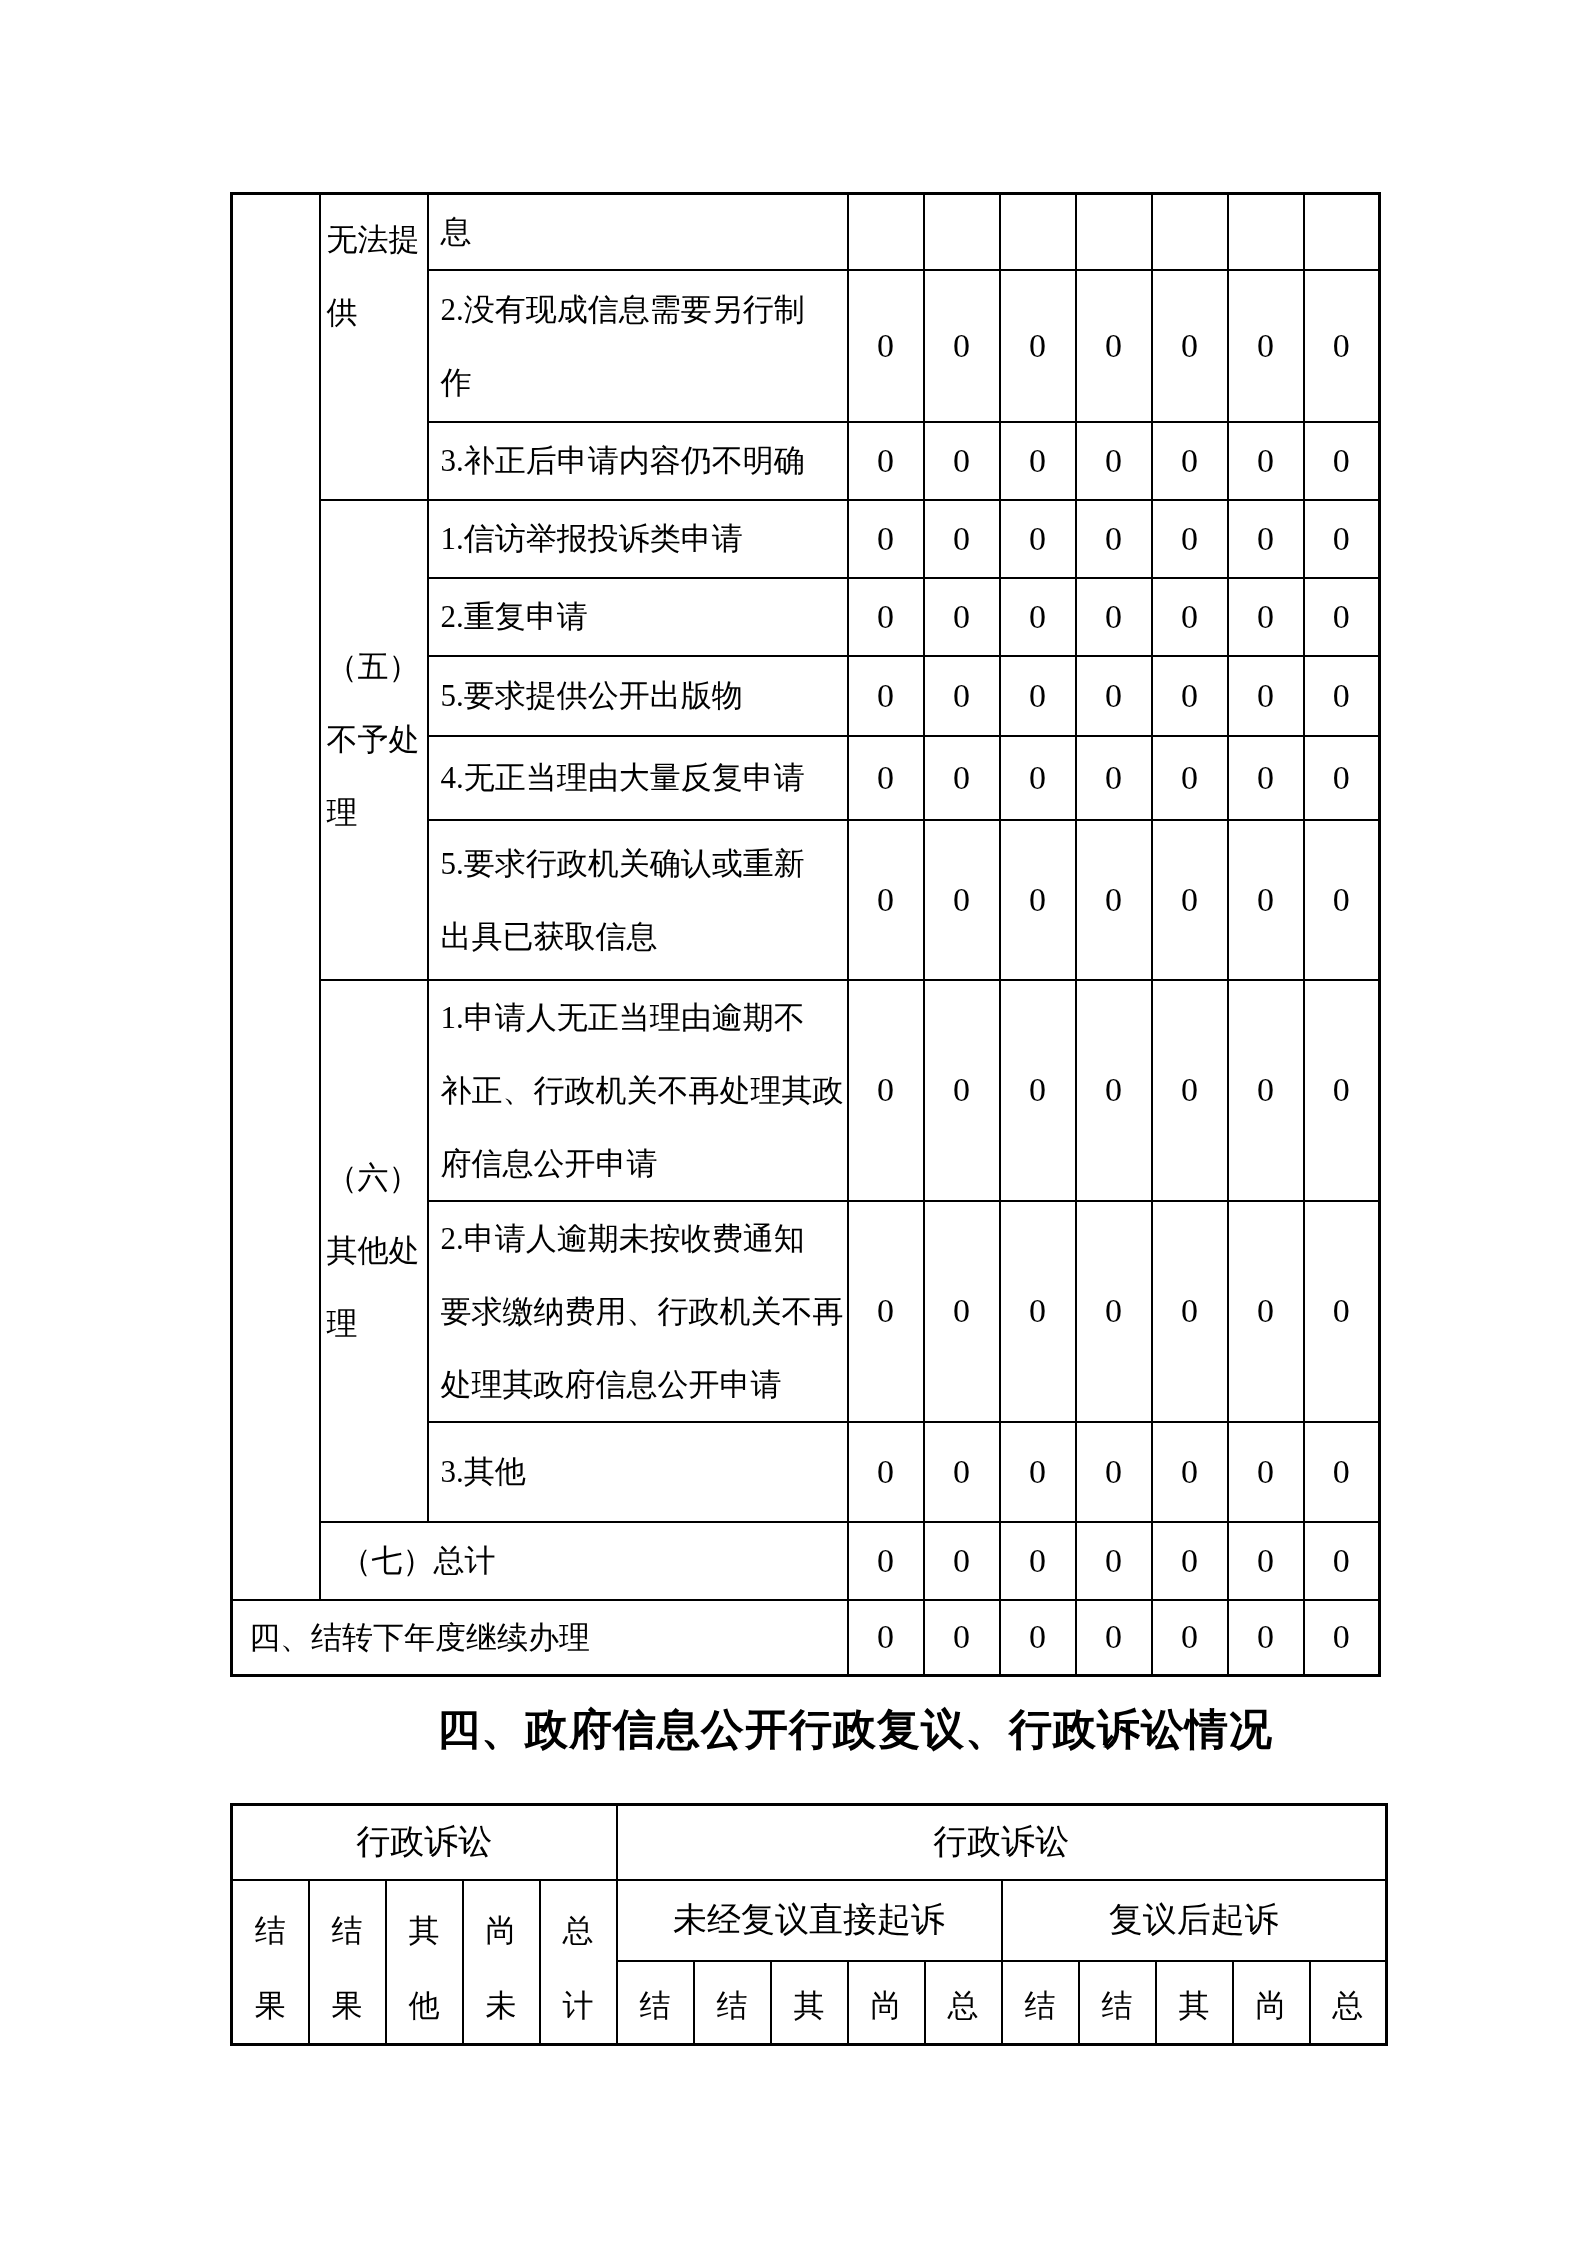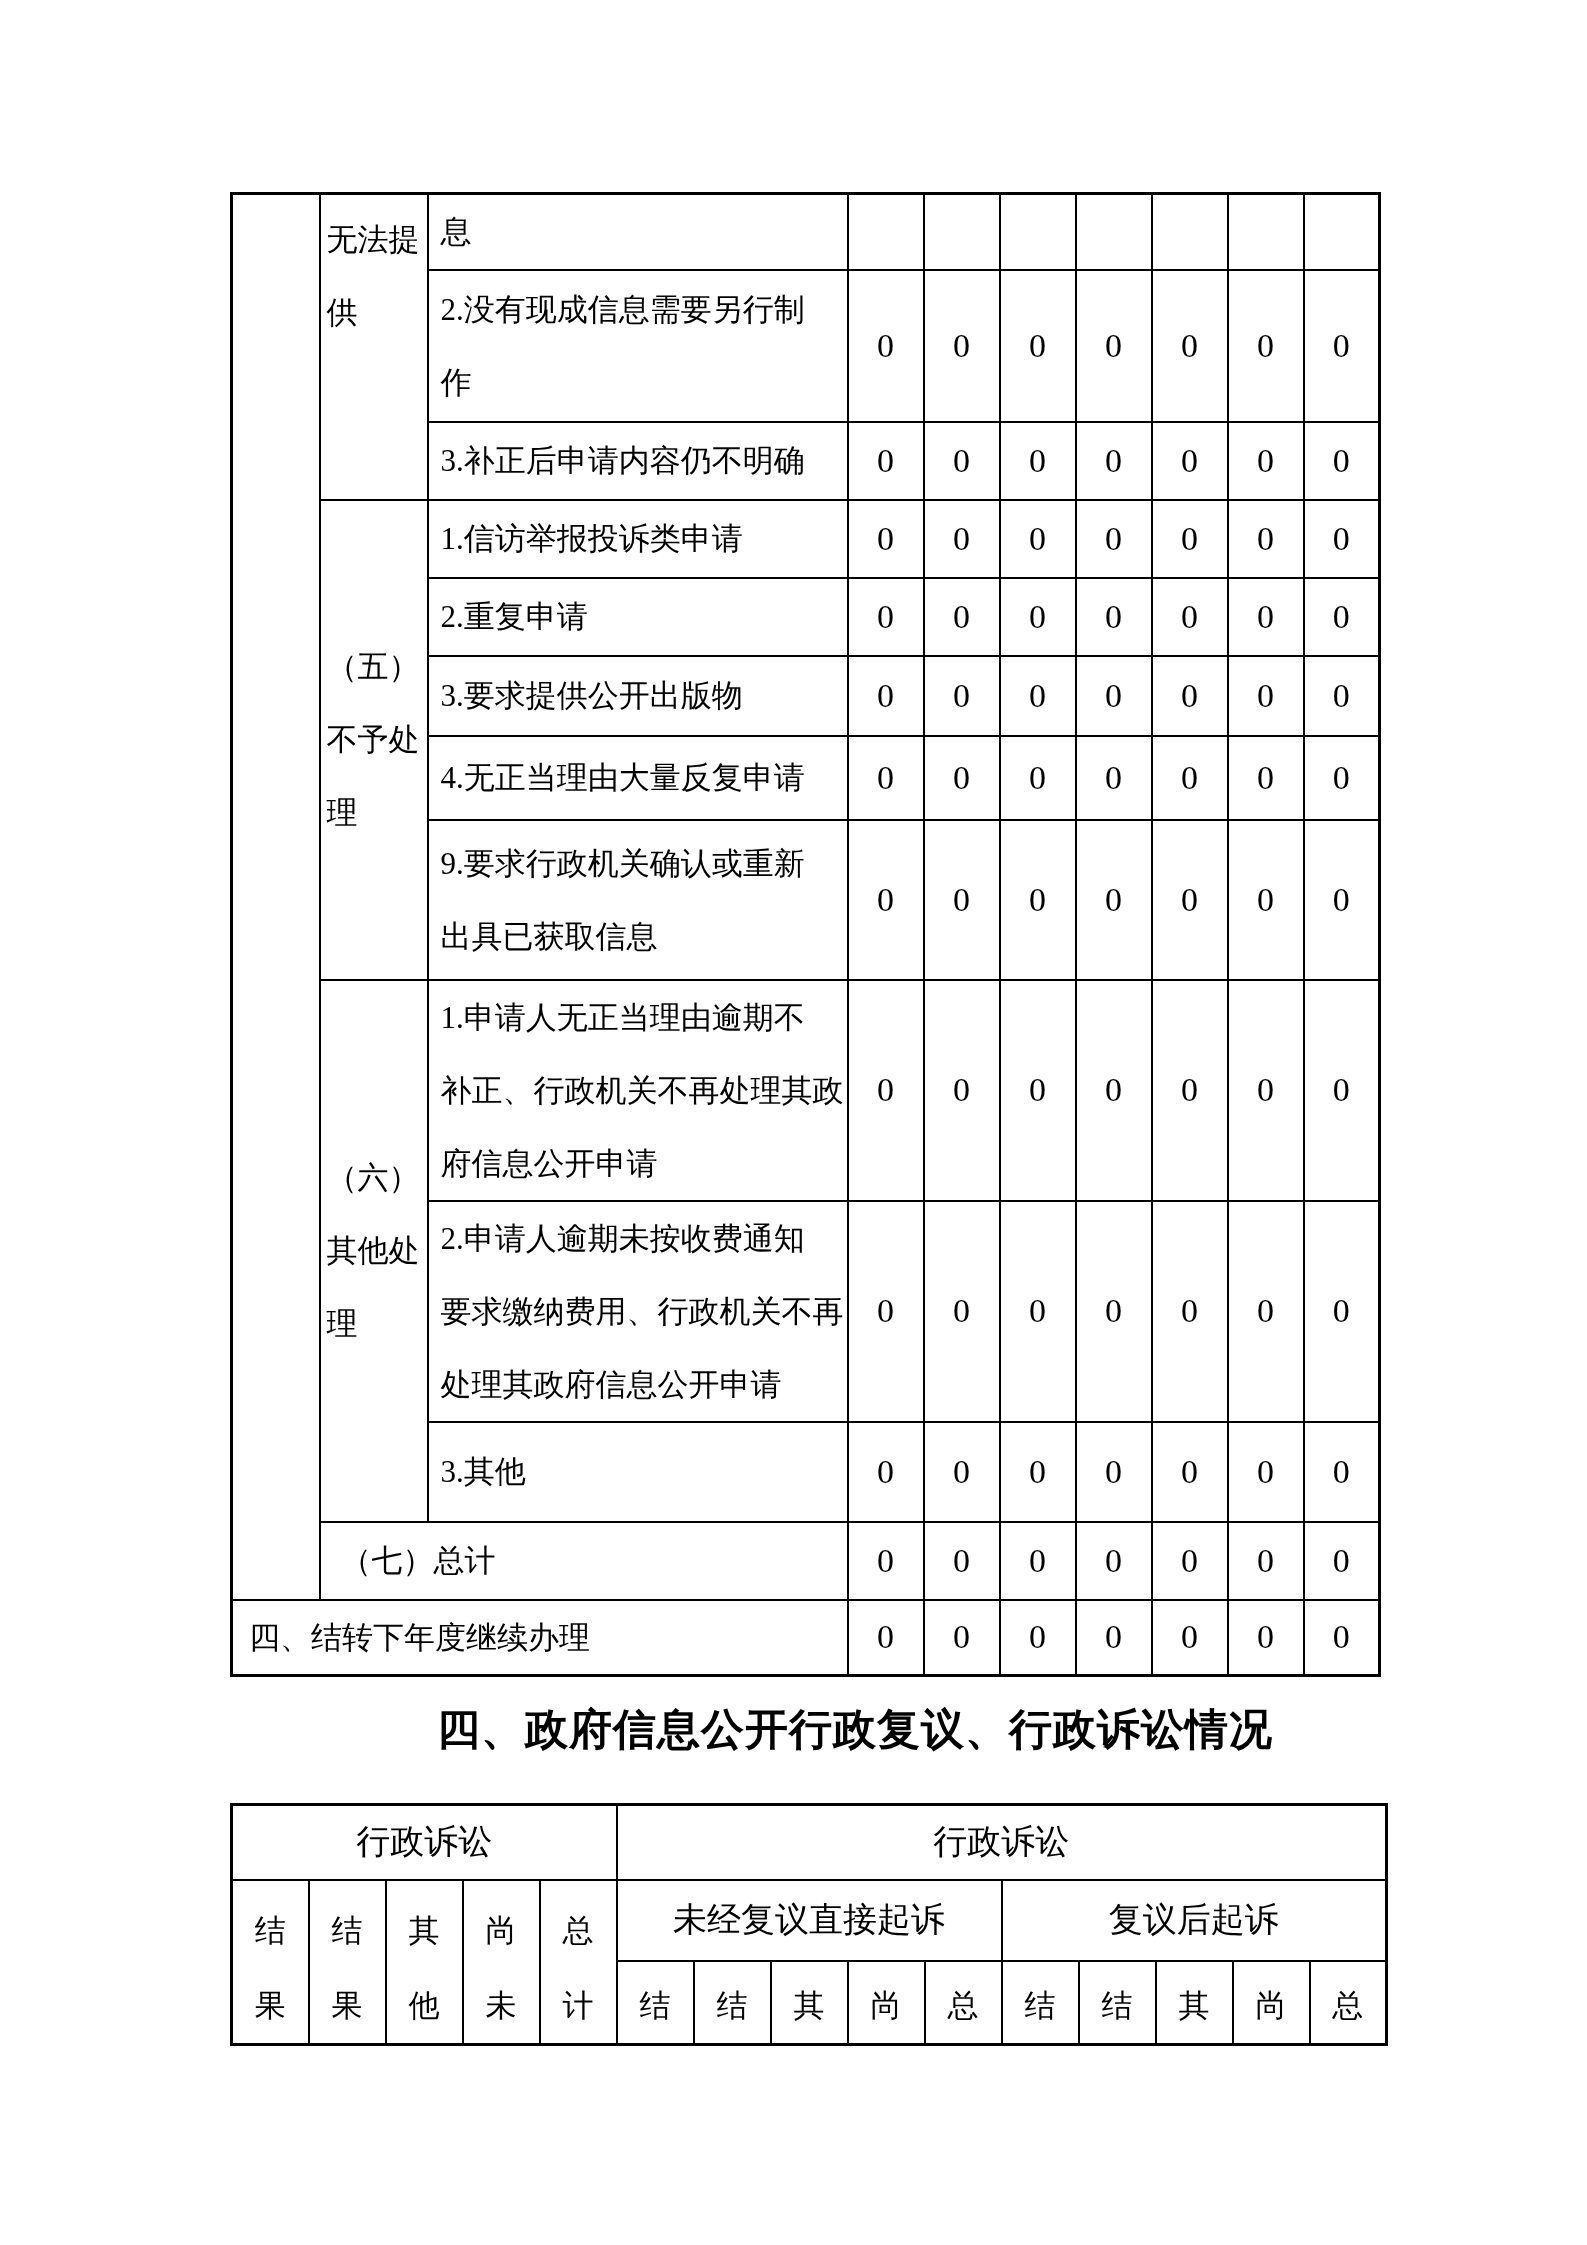--- a/index.html
+++ b/index.html
@@ -91,41 +91,41 @@
       <td class="item">2.重复申请</td>
       <td class="val">0</td>
       <td class="val">0</td>
       <td class="val">0</td>
       <td class="val">0</td>
       <td class="val">0</td>
       <td class="val">0</td>
       <td class="val">0</td>
     </tr>
     <tr style="height:80px">
-      <td class="item">3.要求提供公开出版物</td>
+      <td class="item">5.要求提供公开出版物</td>
       <td class="val">0</td>
       <td class="val">0</td>
       <td class="val">0</td>
       <td class="val">0</td>
       <td class="val">0</td>
       <td class="val">0</td>
       <td class="val">0</td>
     </tr>
     <tr style="height:84px">
       <td class="item">4.无正当理由大量反复申请</td>
       <td class="val">0</td>
       <td class="val">0</td>
       <td class="val">0</td>
       <td class="val">0</td>
       <td class="val">0</td>
       <td class="val">0</td>
       <td class="val">0</td>
     </tr>
     <tr style="height:160px">
-      <td class="item">9.要求行政机关确认或重新
+      <td class="item">5.要求行政机关确认或重新
 出具已获取信息</td>
       <td class="val">0</td>
       <td class="val">0</td>
       <td class="val">0</td>
       <td class="val">0</td>
       <td class="val">0</td>
       <td class="val">0</td>
       <td class="val">0</td>
     </tr>
     <tr style="height:220px">

